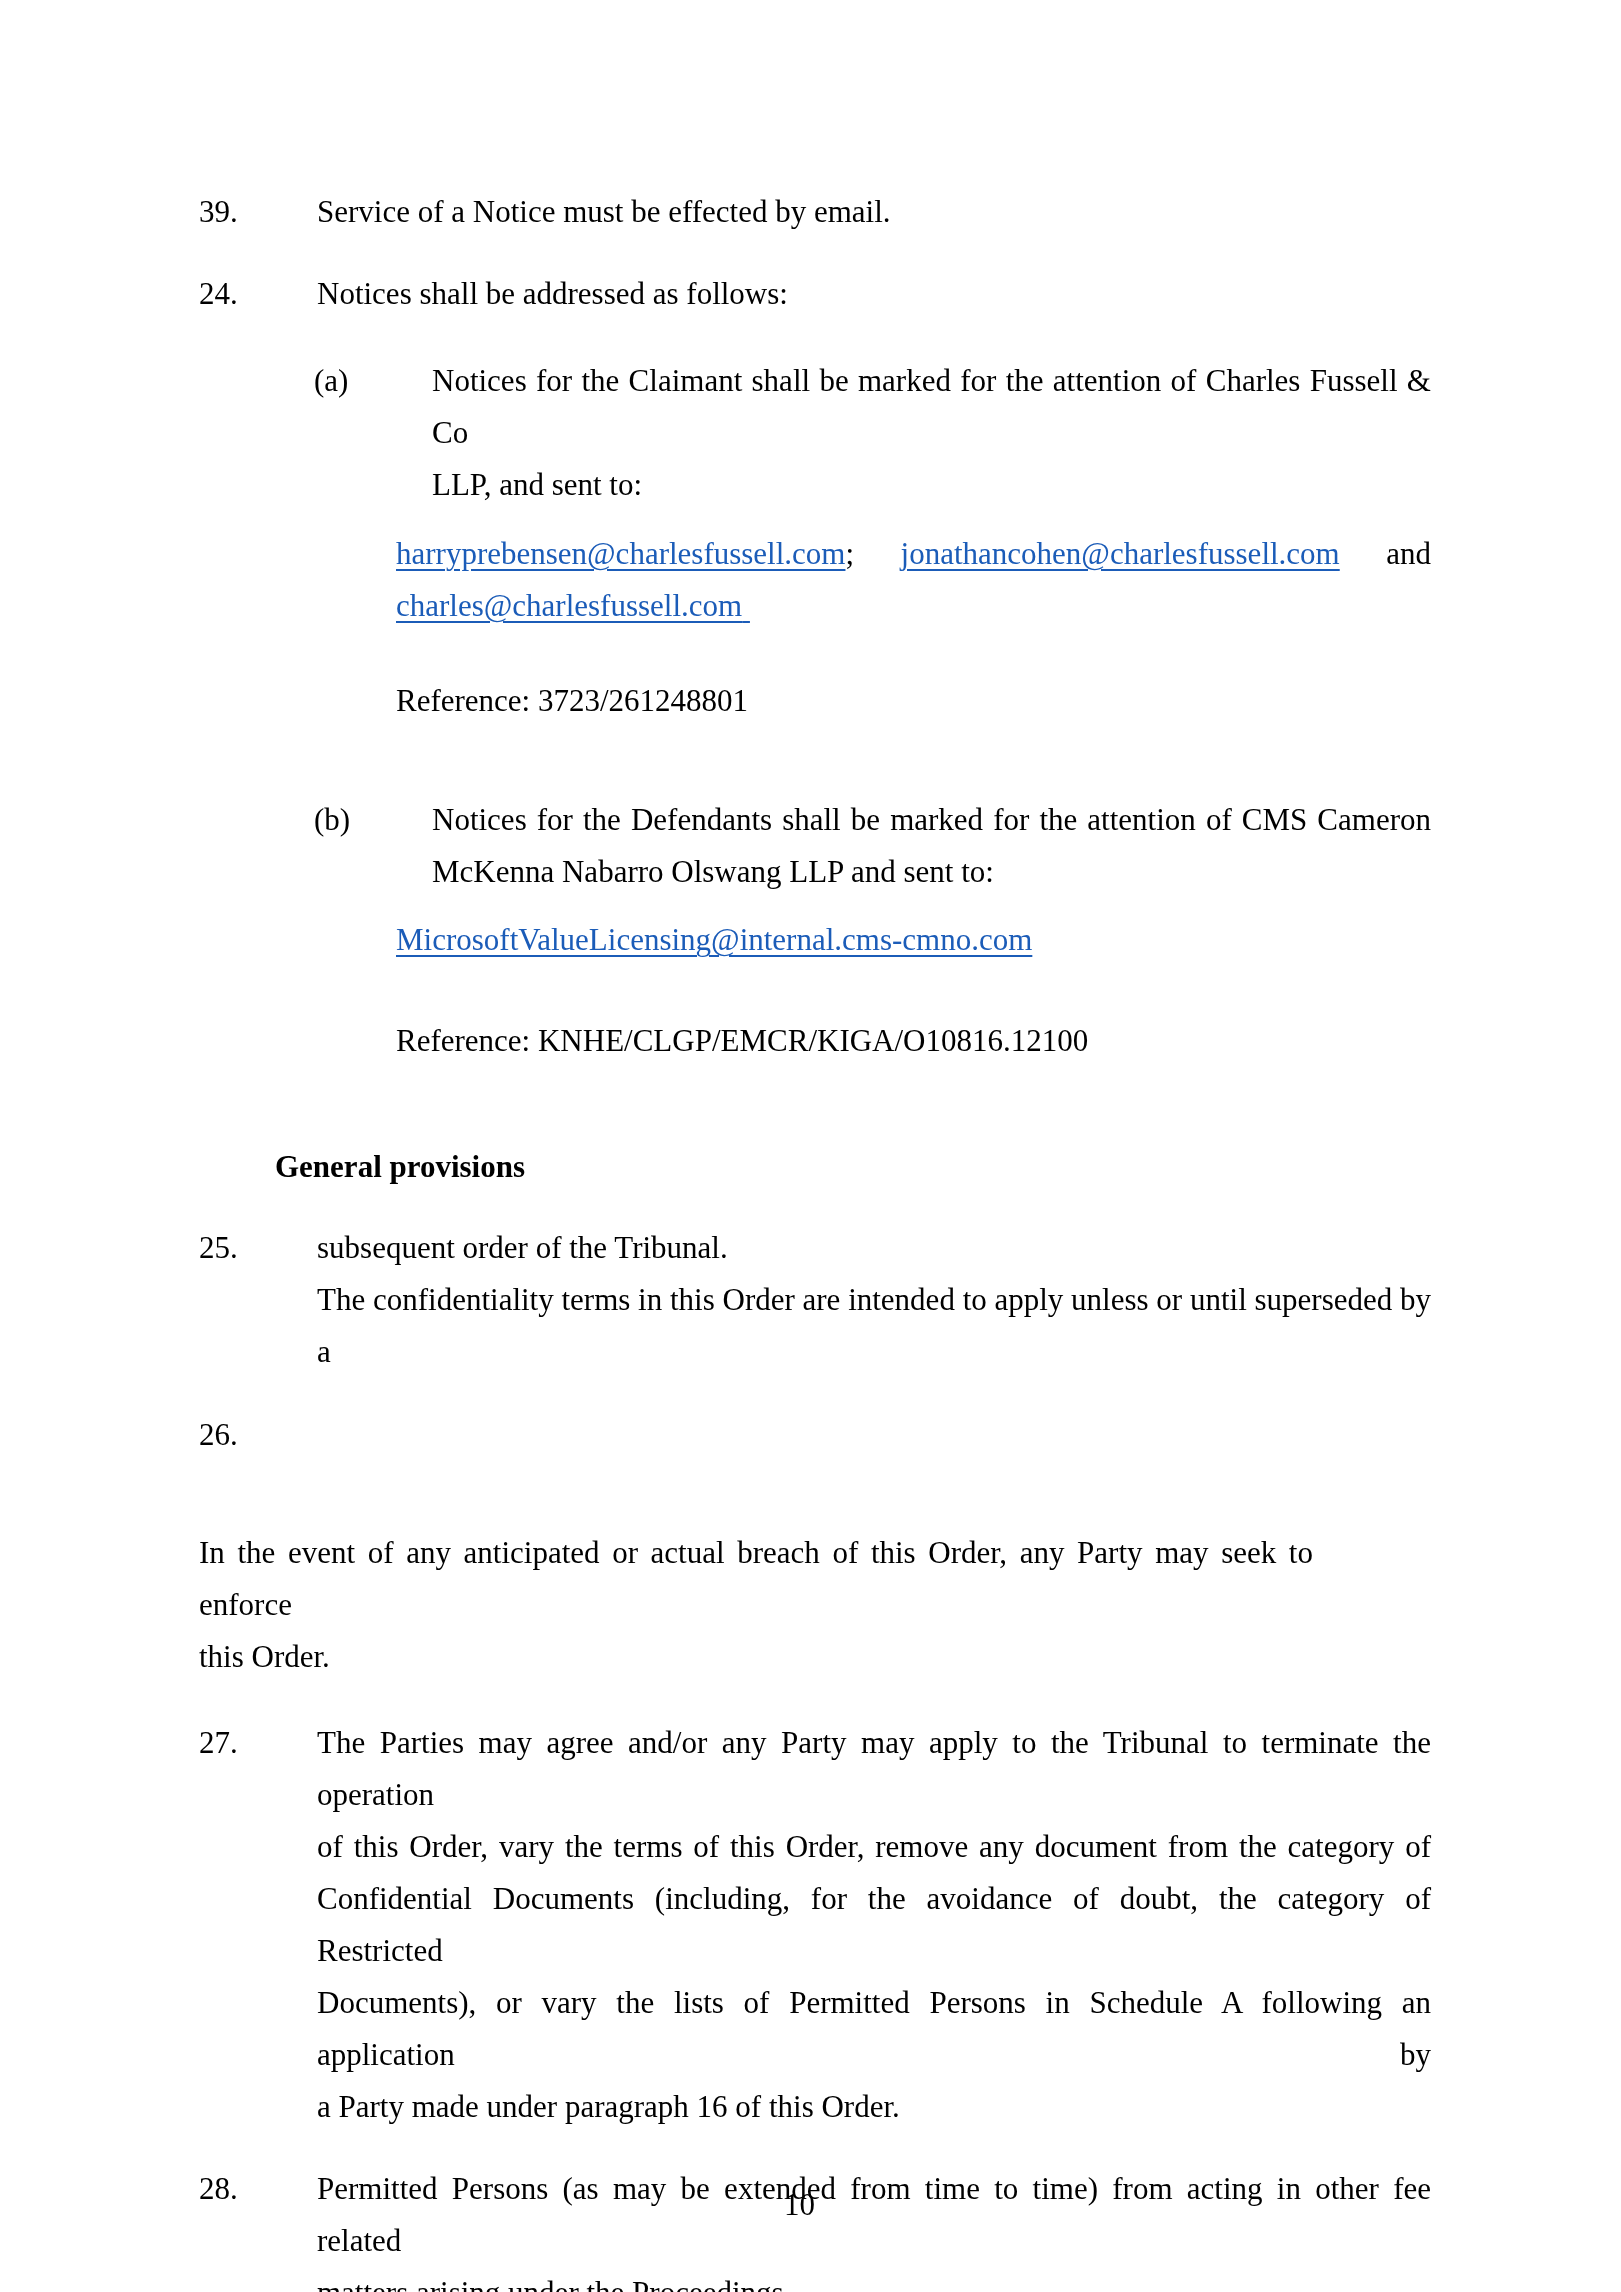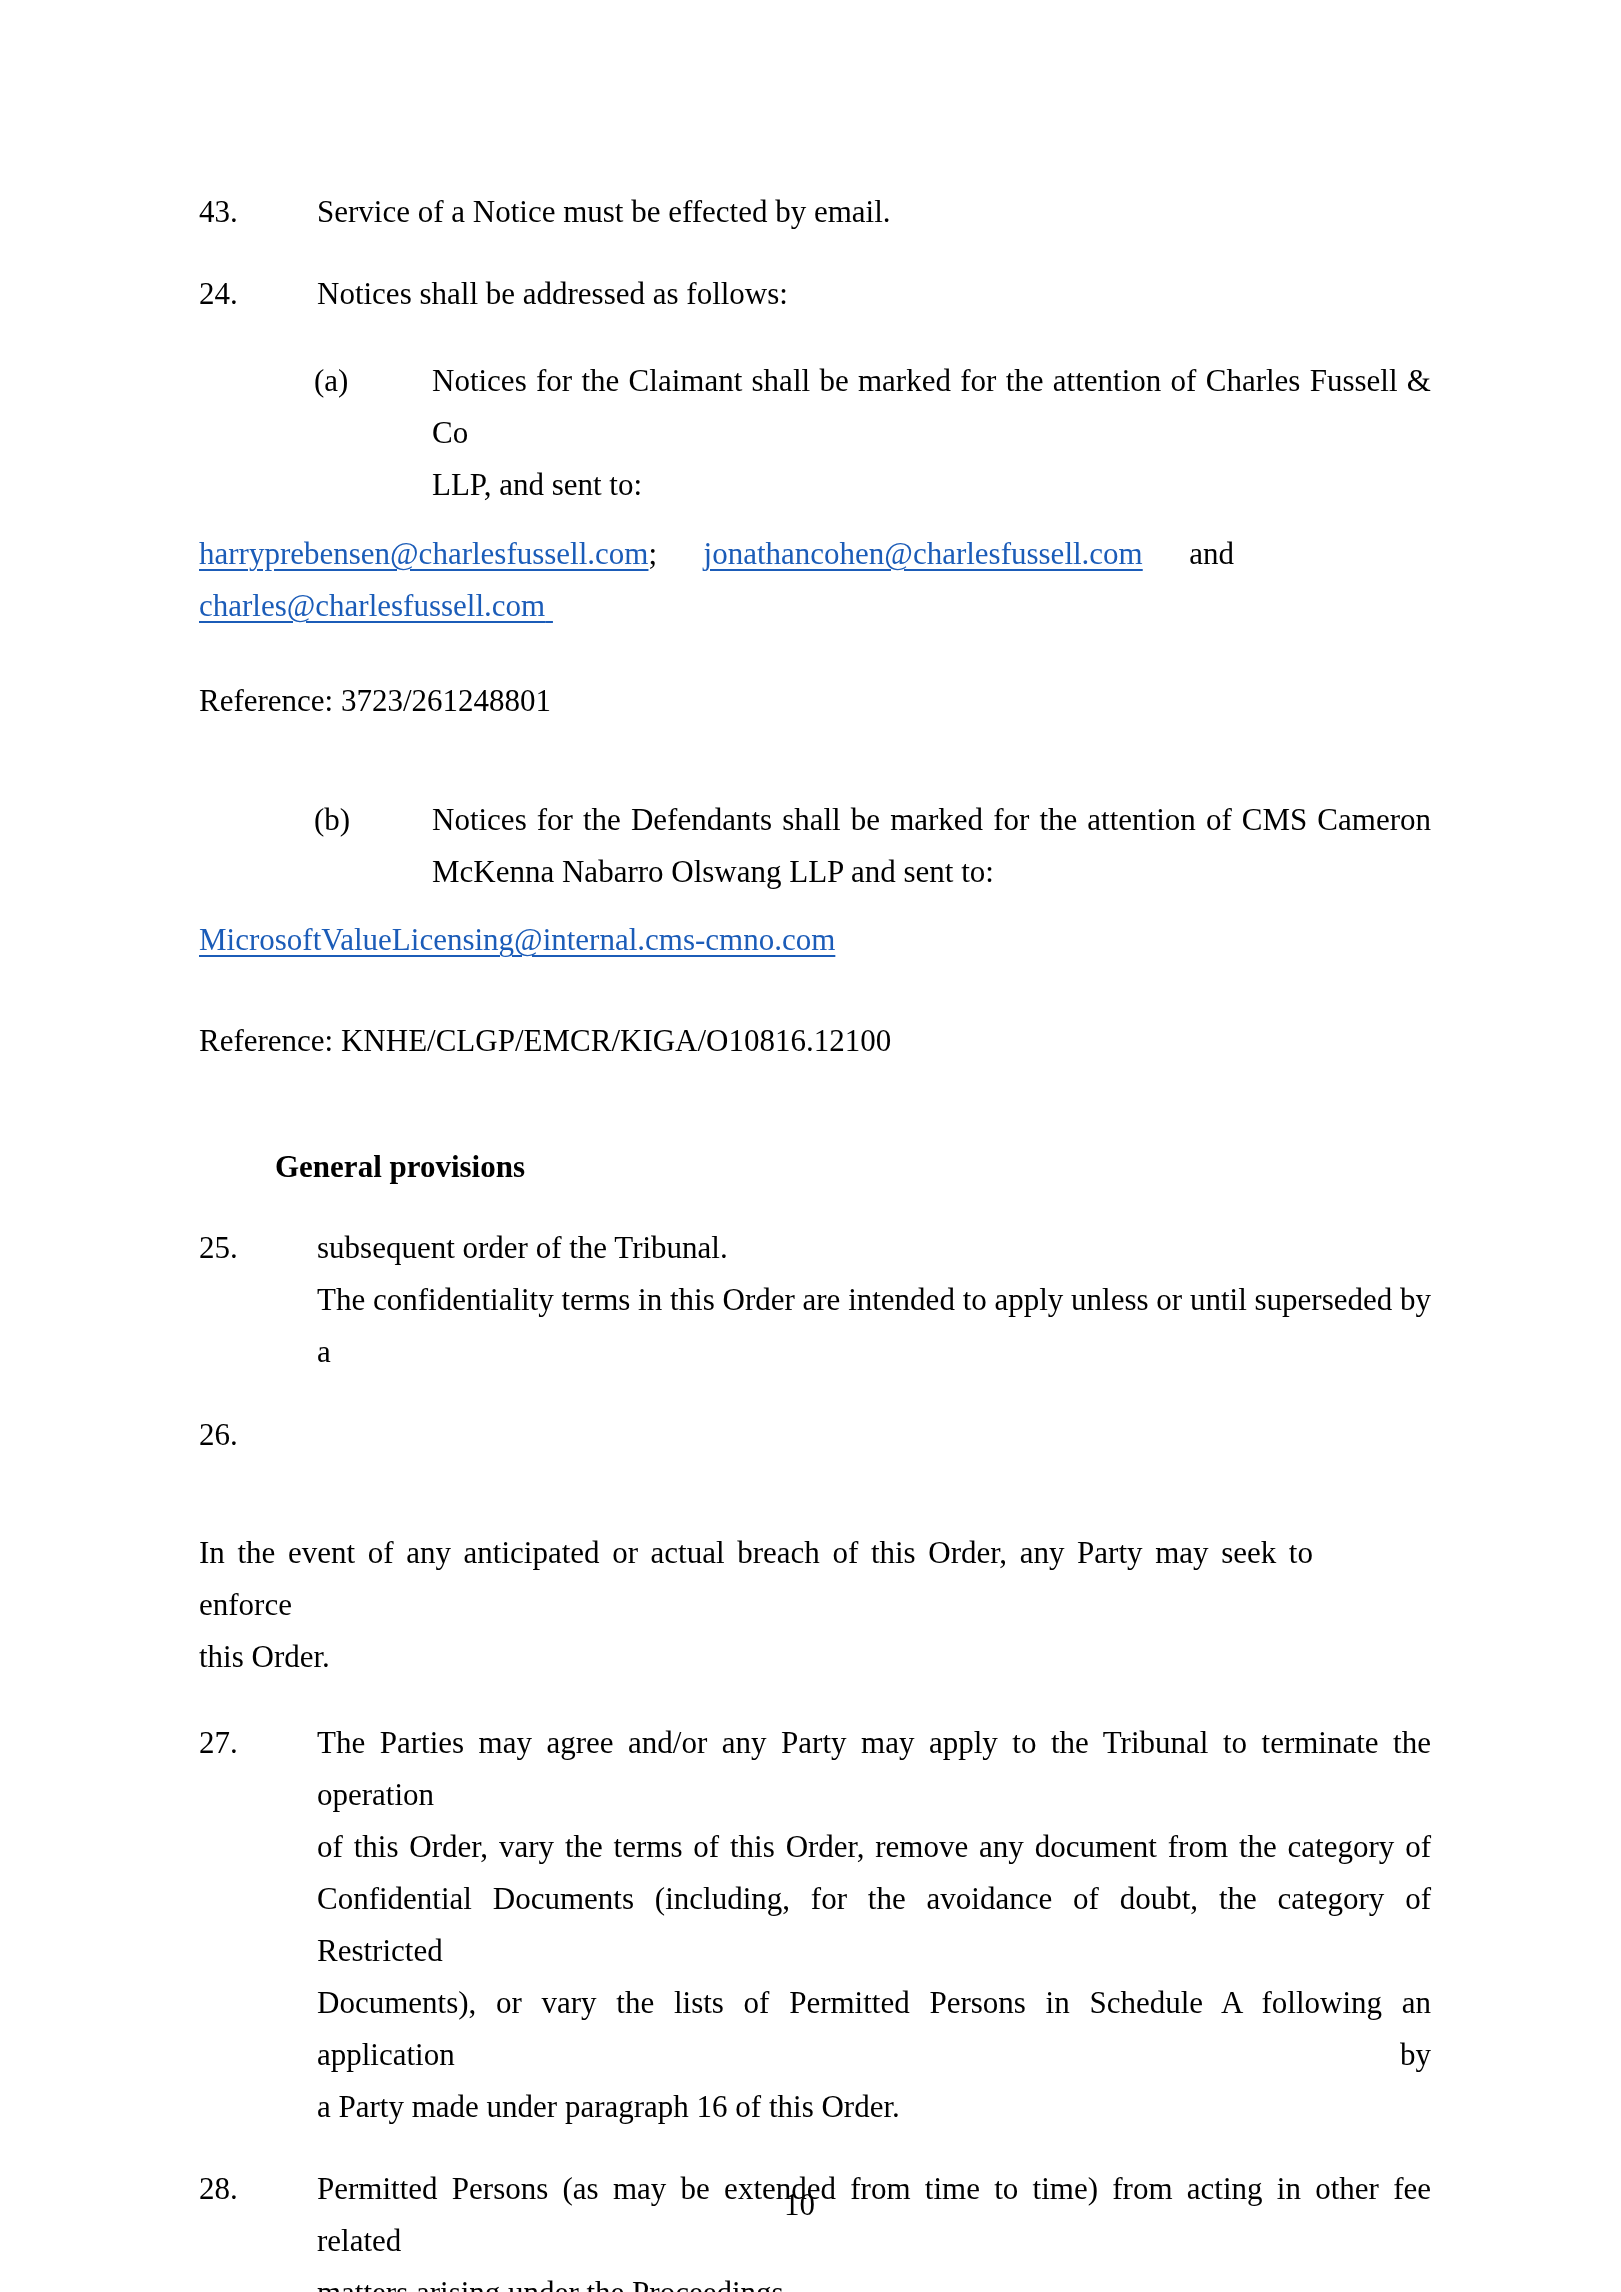--- a/index.html
+++ b/index.html
@@ -20,21 +20,21 @@
     width: 1232px;
   }
   .para { display: flex; align-items: flex-start; }
   .num  { width: 118px; flex: 0 0 118px; line-height: 52px; }
   .ptext { width: 1114px; }
   .line { line-height: 52px; }
   .jl   { text-align: justify; text-align-last: justify; }
   .sub  { margin-left: 115px; display: flex; align-items: flex-start; }
   .sub .letter { width: 118px; flex: 0 0 118px; line-height: 52px; }
   .sub .ptext  { width: 1000px; }
-  .indent2 { width: 1035px; }
+  .indent2 { margin-left: 197px; width: 1035px; }
   .email-line1 {
     display: flex;
     justify-content: space-between;
     align-items: baseline;
     line-height: 52px;
   }
   .link {
     color: var(--link-color, #1B5CB8);
     text-decoration: underline;
     text-decoration-thickness: 2px;
@@ -63,21 +63,21 @@
     text-align: center;
     line-height: 52px;
   }
 </style>
 </head>
 <body>
 
 <div class="content">
 
   <div class="para">
-    <span class="num">43.</span>
+    <span class="num">39.</span>
     <div class="ptext">
       <div class="line">Service of a Notice must be effected by email.</div>
     </div>
   </div>
 
   <div class="para mt-p24">
     <span class="num">24.</span>
     <div class="ptext">
       <div class="line">Notices shall be addressed as follows:</div>
     </div>

